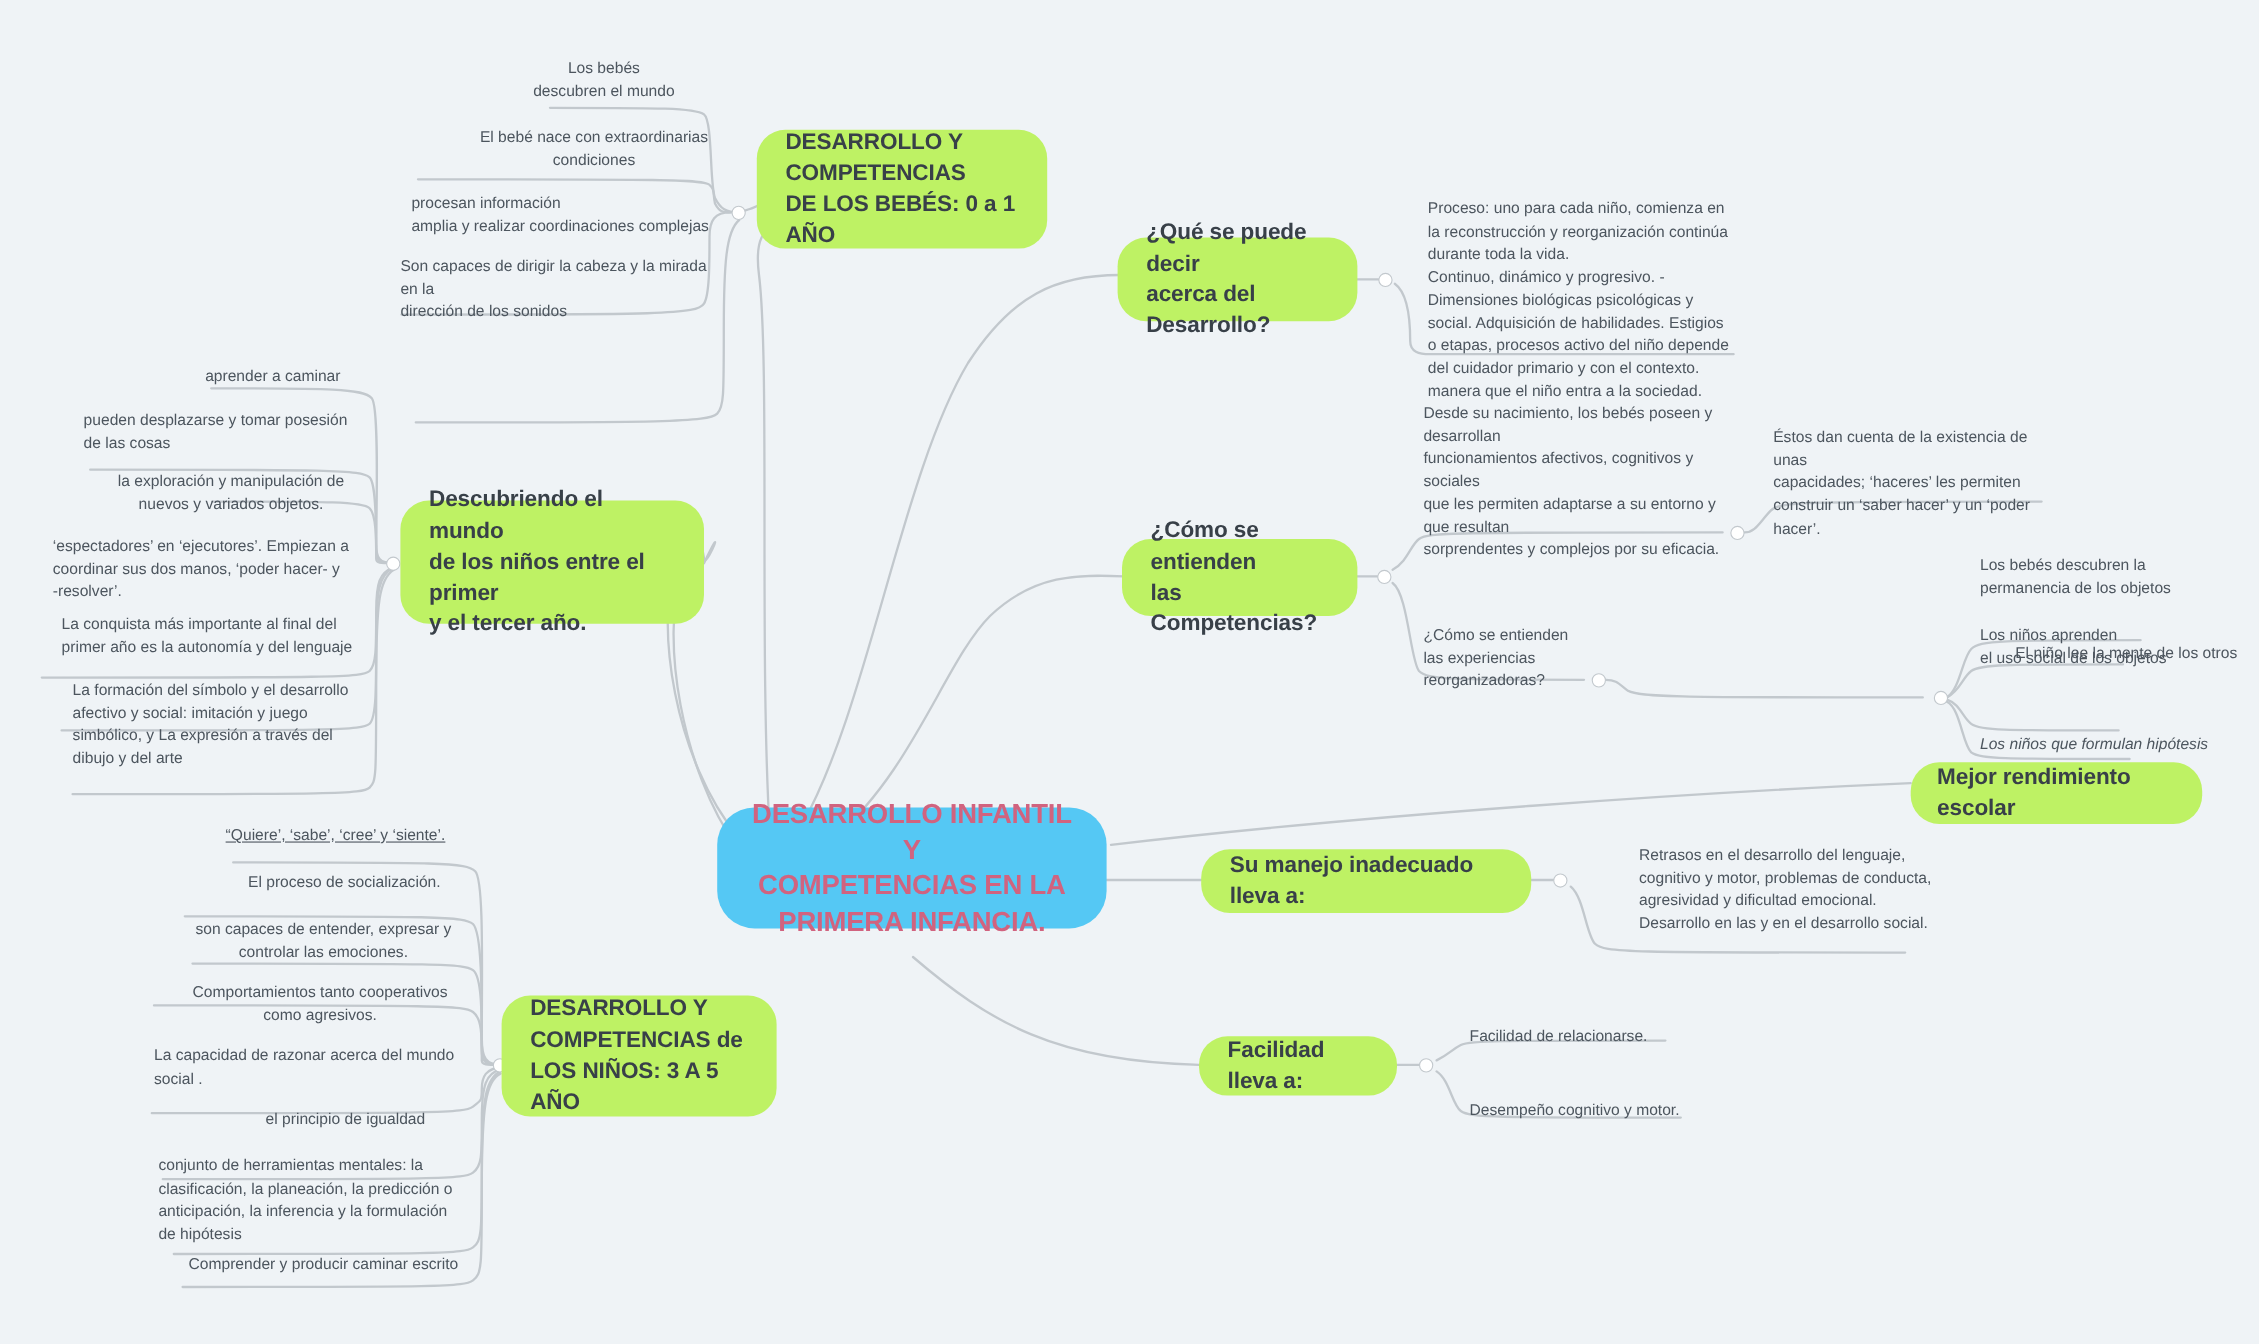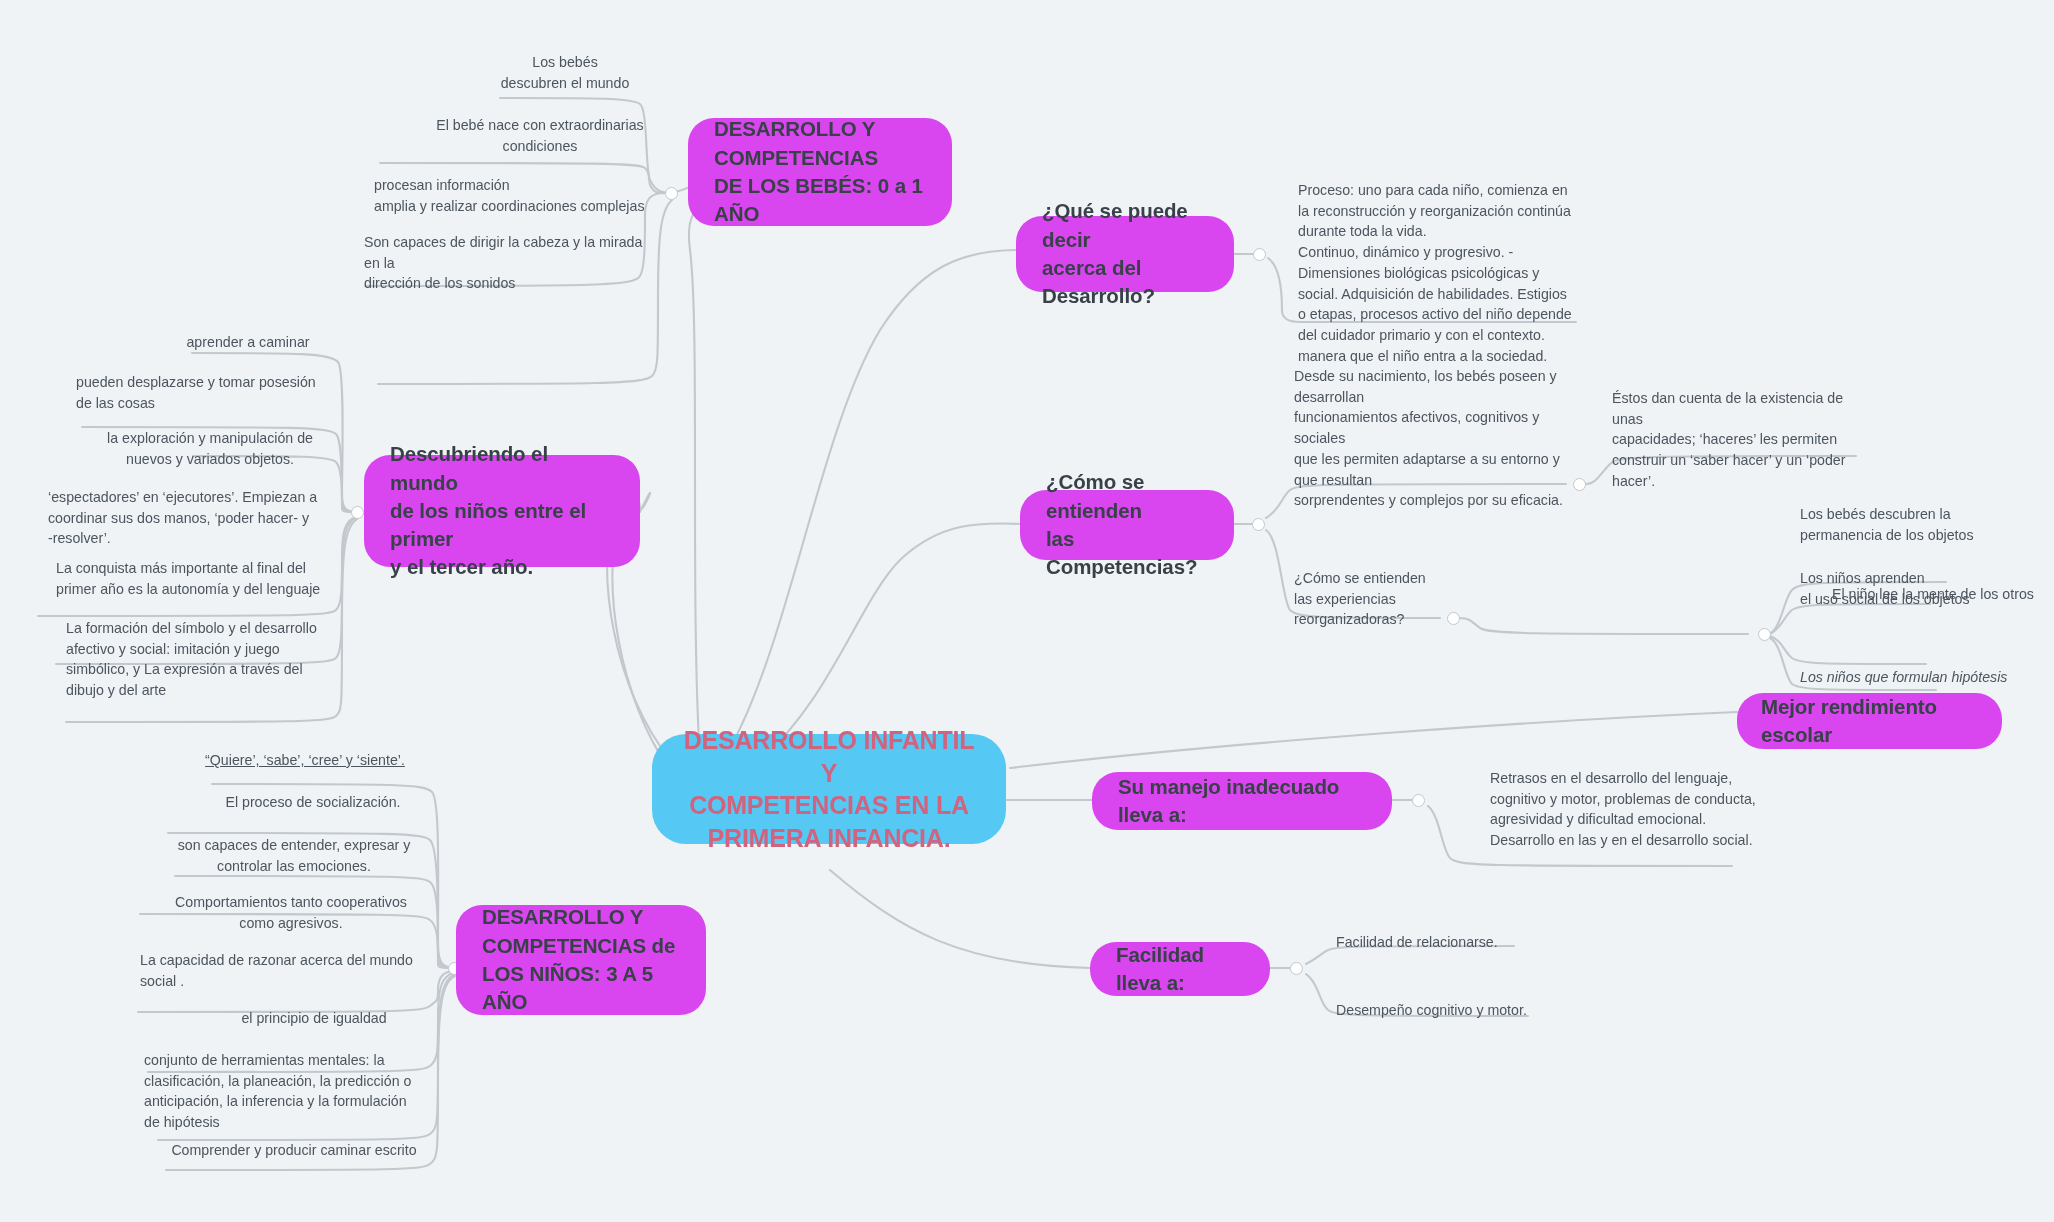--- a/index.html
+++ b/index.html
@@ -13,21 +13,21 @@
     position: relative;
     overflow: hidden;
     -webkit-font-smoothing: antialiased;
   }
   #canvas { position:absolute; inset:0; width:2054px; height:1222px; }
   #wires { position:absolute; left:0; top:0; width:2054px; height:1222px; pointer-events:none; }
 
   
   .node {
     position: absolute;
-    background: #d946ef;
+    background: #bef264;
     border-radius: 26px;
     color: #384048;
     font-weight: bold;
     line-height: 1.38;
     display: flex;
     align-items: center;
     padding: 18px 26px;
     white-space: pre-line;
   }
   .node.lvl1 { font-size: 20.5px; letter-spacing: -0.1px; }
@@ -144,21 +144,21 @@
   <span class="ring" style="left:1290px; top:962px;"></span>
 
   <div class="node center" style="left:652px; top:734px; width:354px; height:110px;">DESARROLLO INFANTIL Y
 COMPETENCIAS EN LA
 PRIMERA INFANCIA.</div>
 
   <div class="node lvl1" style="left:688px; top:118px; width:264px; height:108px;">DESARROLLO Y
 COMPETENCIAS
 DE LOS BEBÉS: 0 a 1 AÑO</div>
 
-  <div class="leaf c" style="left:460px; top:52px; width:210px;">Los bebés
+  <div class="leaf c" style="left:444px; top:52px; width:210px;">Los bebés
 descubren el mundo</div>
   <div class="leaf c" style="left:400px; top:115px; width:280px;">El bebé nace con extraordinarias
 condiciones</div>
   <div class="leaf" style="left:374px; top:175px; width:300px;">procesan información
 amplia y realizar coordinaciones complejas</div>
   <div class="leaf" style="left:364px; top:232px; width:300px;">Son capaces de dirigir la cabeza y la mirada
 en la
 dirección de los sonidos</div>
 
   <div class="node lvl1" style="left:364px; top:455px; width:276px; height:112px;">Descubriendo el mundo

